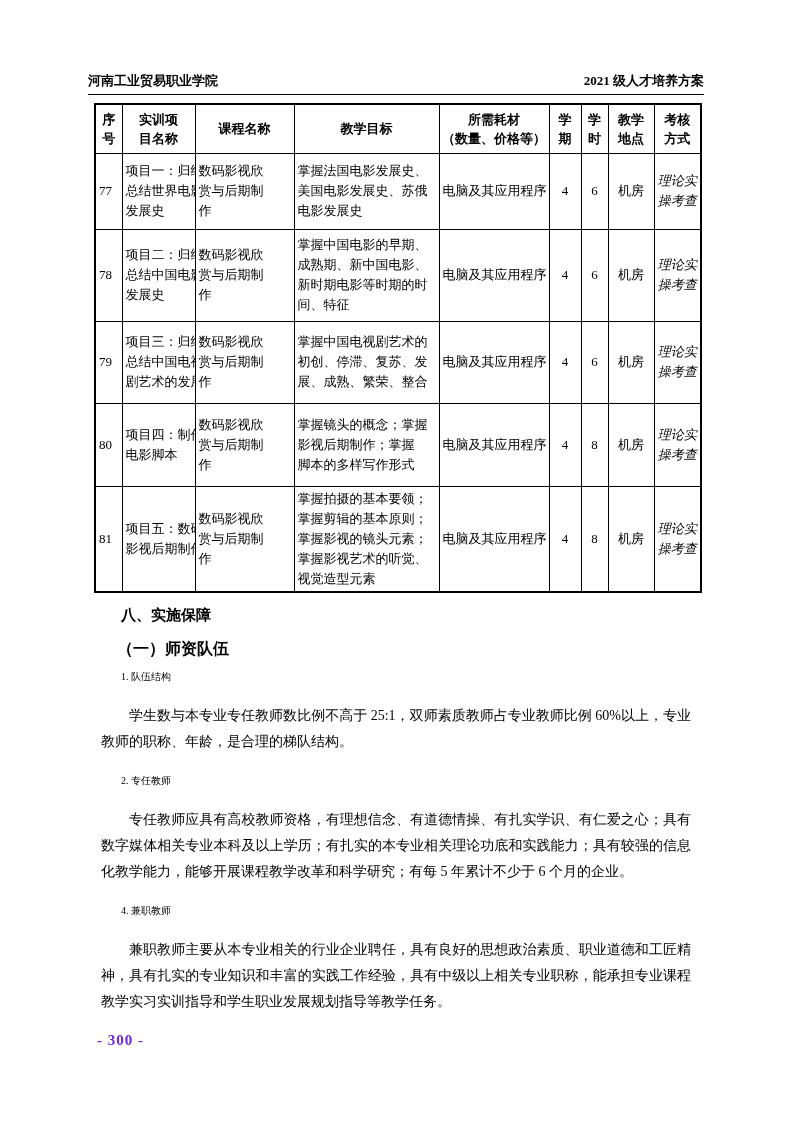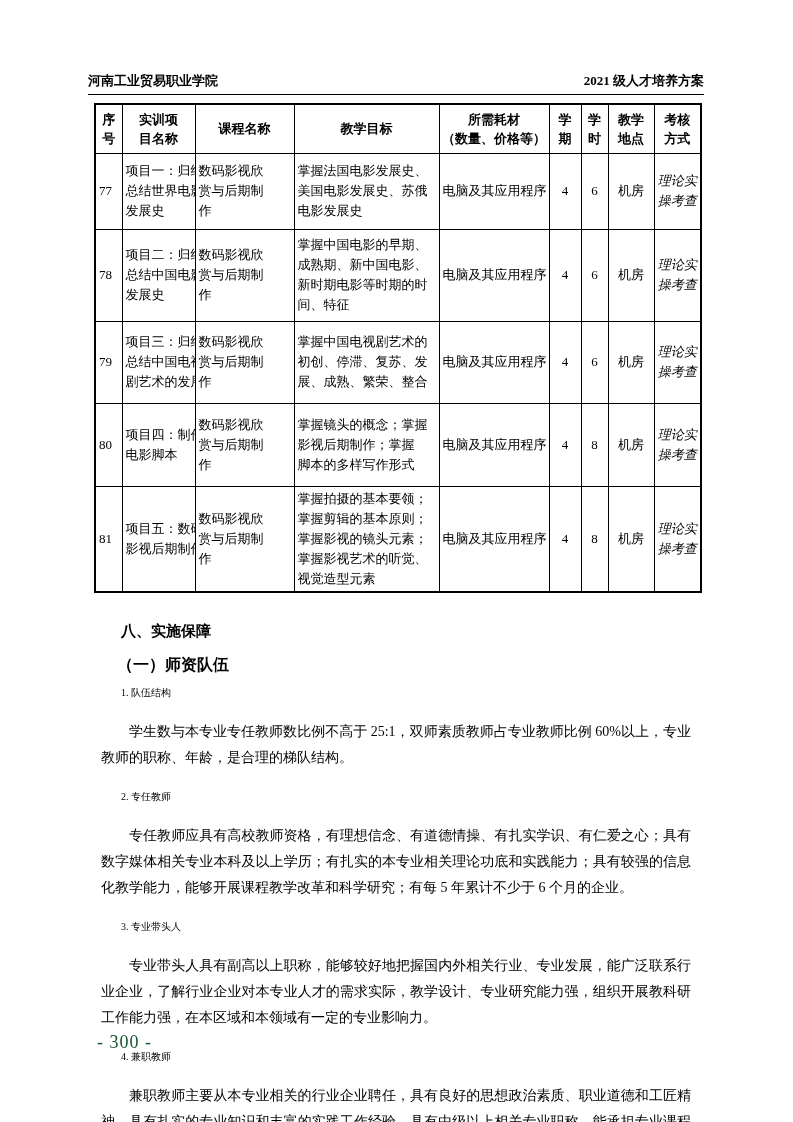--- a/index.html
+++ b/index.html
@@ -42,30 +42,30 @@
   tbody tr:nth-child(3){height:82px;}
   tbody tr:nth-child(4){height:83px;}
   tbody tr:nth-child(5){height:103px;}
   .c-seq{text-align:left;}
   .c-project{font-size:11.5px;padding:2px 2px;text-align:left;}
   .c-course{text-align:left;padding:2px 4px;}
   .c-goal{text-align:left;padding:2px 4px;}
   .c-material{text-align:left;padding:2px 2px;}
   .c-num{text-align:center;}
   .c-assess{text-align:center;padding:2px 1px;font-style:italic;}
-  .sec-main{font-size:15px;font-weight:bold;margin:27px 0 0 33px;line-height:22px;}
+  .sec-main{font-size:15px;font-weight:bold;margin:11px 0 0 33px;line-height:22px;}
   .sec-sub{font-size:16px;font-weight:bold;margin:11px 0 3px 29px;line-height:24px;}
   .item-title{margin-left:33px;line-height:26px;font-size:10px;}
   .item p{
     margin:13px;text-indent:2em;text-align:justify;
     line-height:26px;font-size:14px;
   }
   .footer-pageno{
     position:absolute;left:97px;top:1032px;
-    font-size:18px;color:#14532d;letter-spacing:1px;
+    font-size:15px;color:#6d28d9;letter-spacing:1px;font-weight:bold;
   }
 </style>
 </head>
 <body>
 
 <div class="page">
   <div class="content">
 
     <div class="doc-header">
       <span>河南工业贸易职业学院</span>
@@ -205,24 +205,20 @@
 
     <div class="item">
       <div class="item-title">1. 队伍结构</div>
       <p>学生数与本专业专任教师数比例不高于 25:1，双师素质教师占专业教师比例 60%以上，专业教师的职称、年龄，是合理的梯队结构。</p>
     </div>
     <div class="item">
       <div class="item-title">2. 专任教师</div>
       <p>专任教师应具有高校教师资格，有理想信念、有道德情操、有扎实学识、有仁爱之心；具有数字媒体相关专业本科及以上学历；有扎实的本专业相关理论功底和实践能力；具有较强的信息化教学能力，能够开展课程教学改革和科学研究；有每 5 年累计不少于 6 个月的企业。</p>
     </div>
     <div class="item">
-      <div class="item-title">3. 专业带头人</div>
-      <p>专业带头人具有副高以上职称，能够较好地把握国内外相关行业、专业发展，能广泛联系行业企业，了解行业企业对本专业人才的需求实际，教学设计、专业研究能力强，组织开展教科研工作能力强，在本区域和本领域有一定的专业影响力。</p>
-    </div>
-    <div class="item">
       <div class="item-title">4. 兼职教师</div>
       <p>兼职教师主要从本专业相关的行业企业聘任，具有良好的思想政治素质、职业道德和工匠精神，具有扎实的专业知识和丰富的实践工作经验，具有中级以上相关专业职称，能承担专业课程教学实习实训指导和学生职业发展规划指导等教学任务。</p>
     </div>
 
   </div>
 
   <div class="footer-pageno">- 300 -</div>
 </div>
 
 </body></html>

